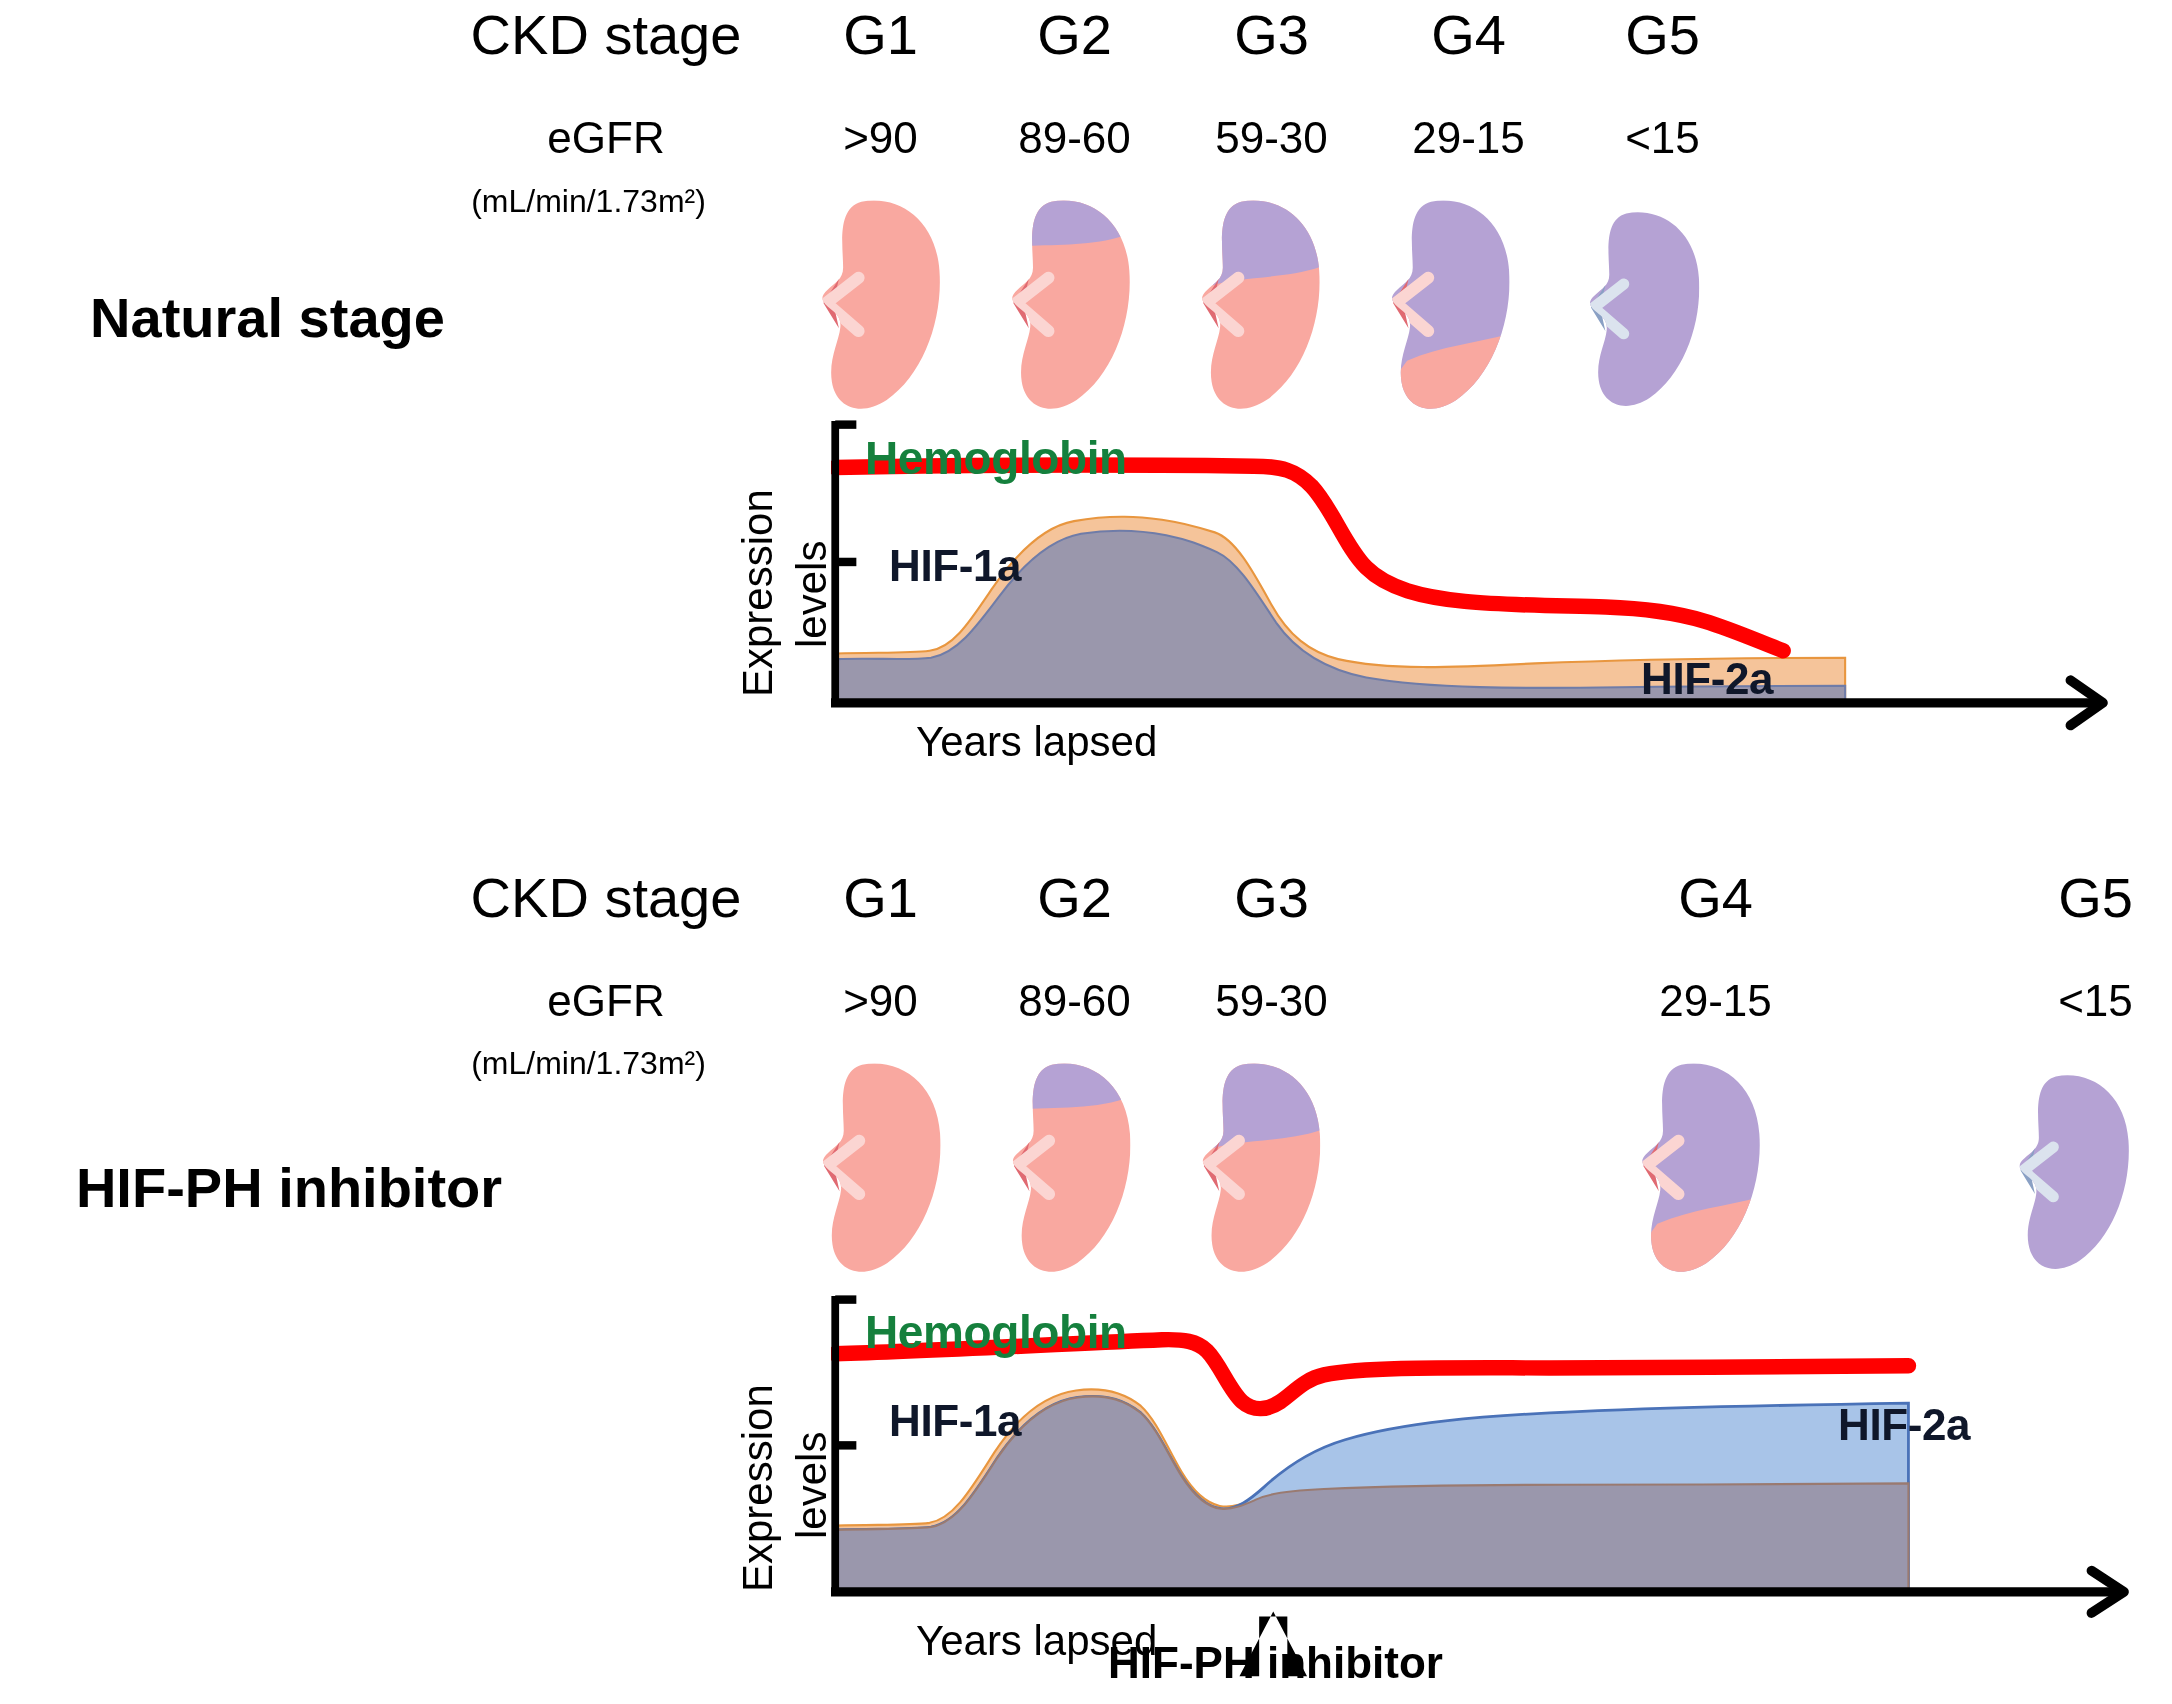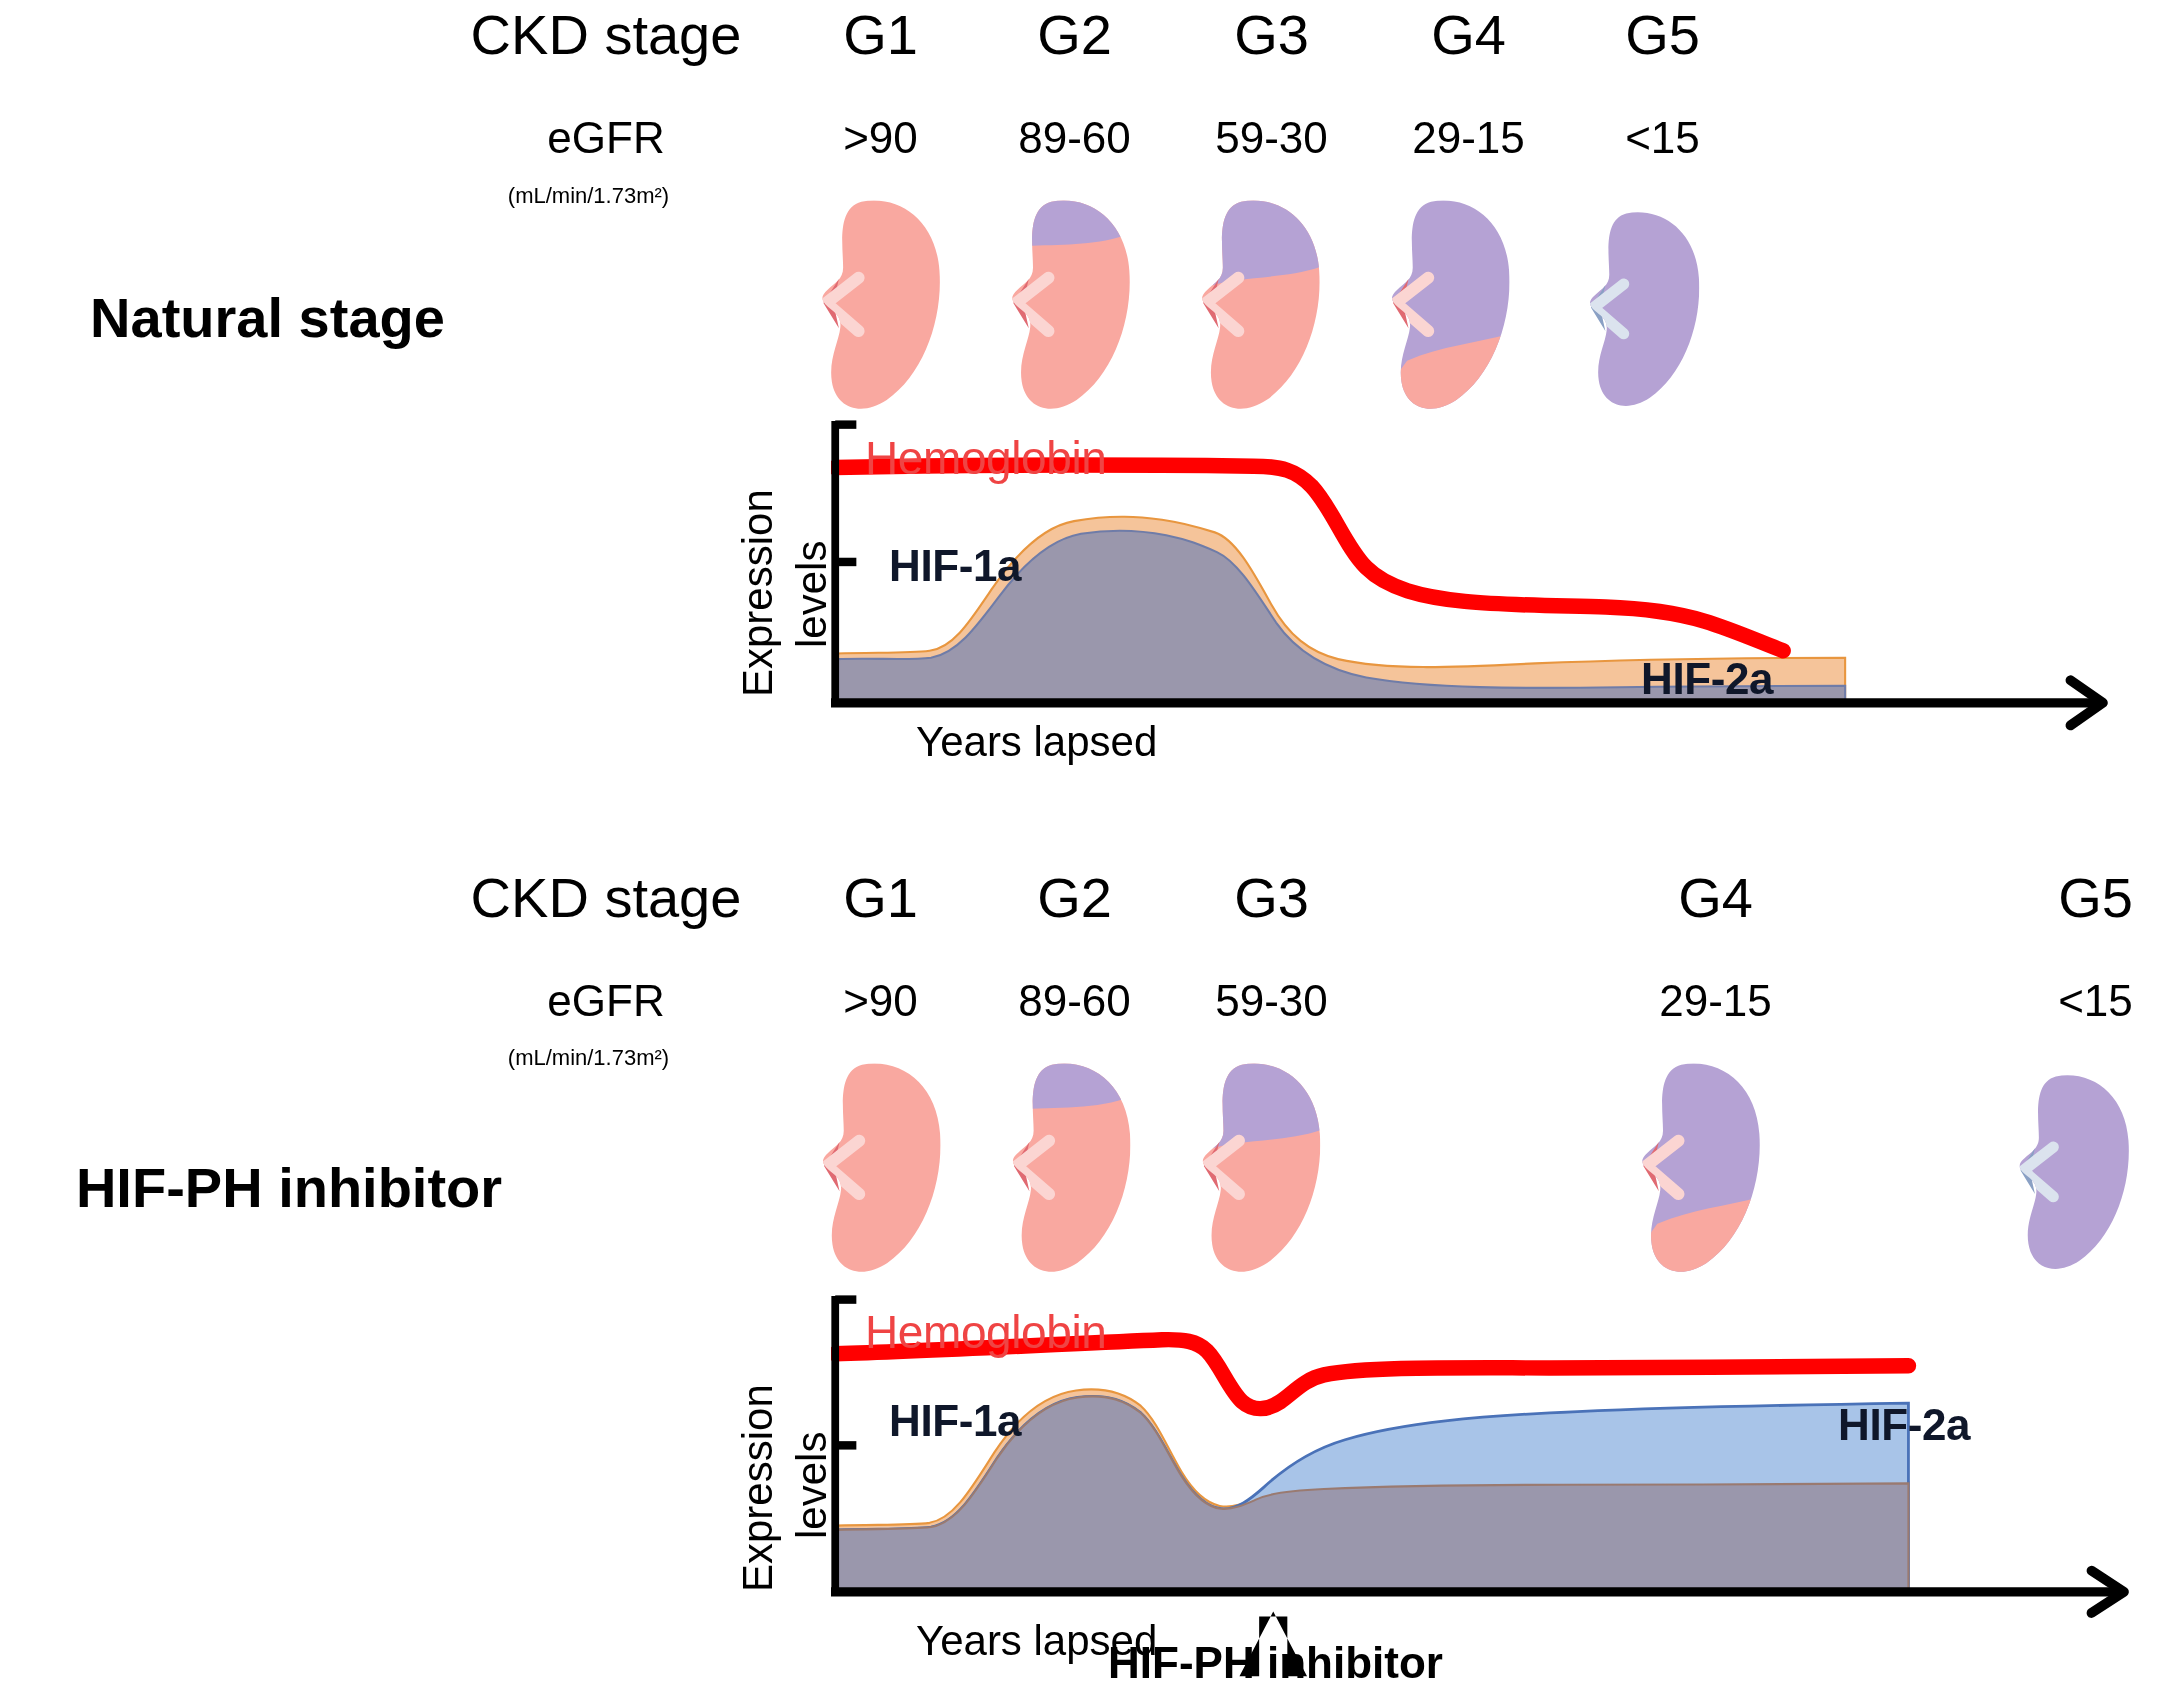--- a/index.html
+++ b/index.html
@@ -18,21 +18,21 @@
   
   .hdr-label {
     font-size:54px;
     font-weight:400;
     text-align:center;
     white-space:nowrap;
     line-height:1.0;
   }
   .hdr-stage   { font-size:56px; }
   .hdr-sub     { font-size:44px; }
-  .hdr-units   { font-size:22px; }
+  .hdr-units   { font-size:32px; }
 
   .panel-title {
     font-size:56px;
     font-weight:bold;
     text-align:center;
     line-height:1.18;
     white-space:nowrap;
   }
 
   
@@ -44,21 +44,21 @@
     transform-origin: 0 0;
     transform: rotate(-90deg);
   }
   .series-tag {
     font-weight:bold;
     white-space:nowrap;
     letter-spacing:-0.4px;
   }
   .tag-hif1a { color:#0f172a; font-size:44px; }
   .tag-hif2a { color:#0f172a; font-size:44px; }
-  .tag-hb    { color:#ef4444; font-size:46px; font-weight:400; }
+  .tag-hb    { color:#15803d; font-size:46px; font-weight:700; }
 
   .inhibitor-label {
     font-size:44px;
     font-weight:bold;
     white-space:nowrap;
     text-align:center;
   }
 
   svg { display:block; overflow:visible; }
 </style>

